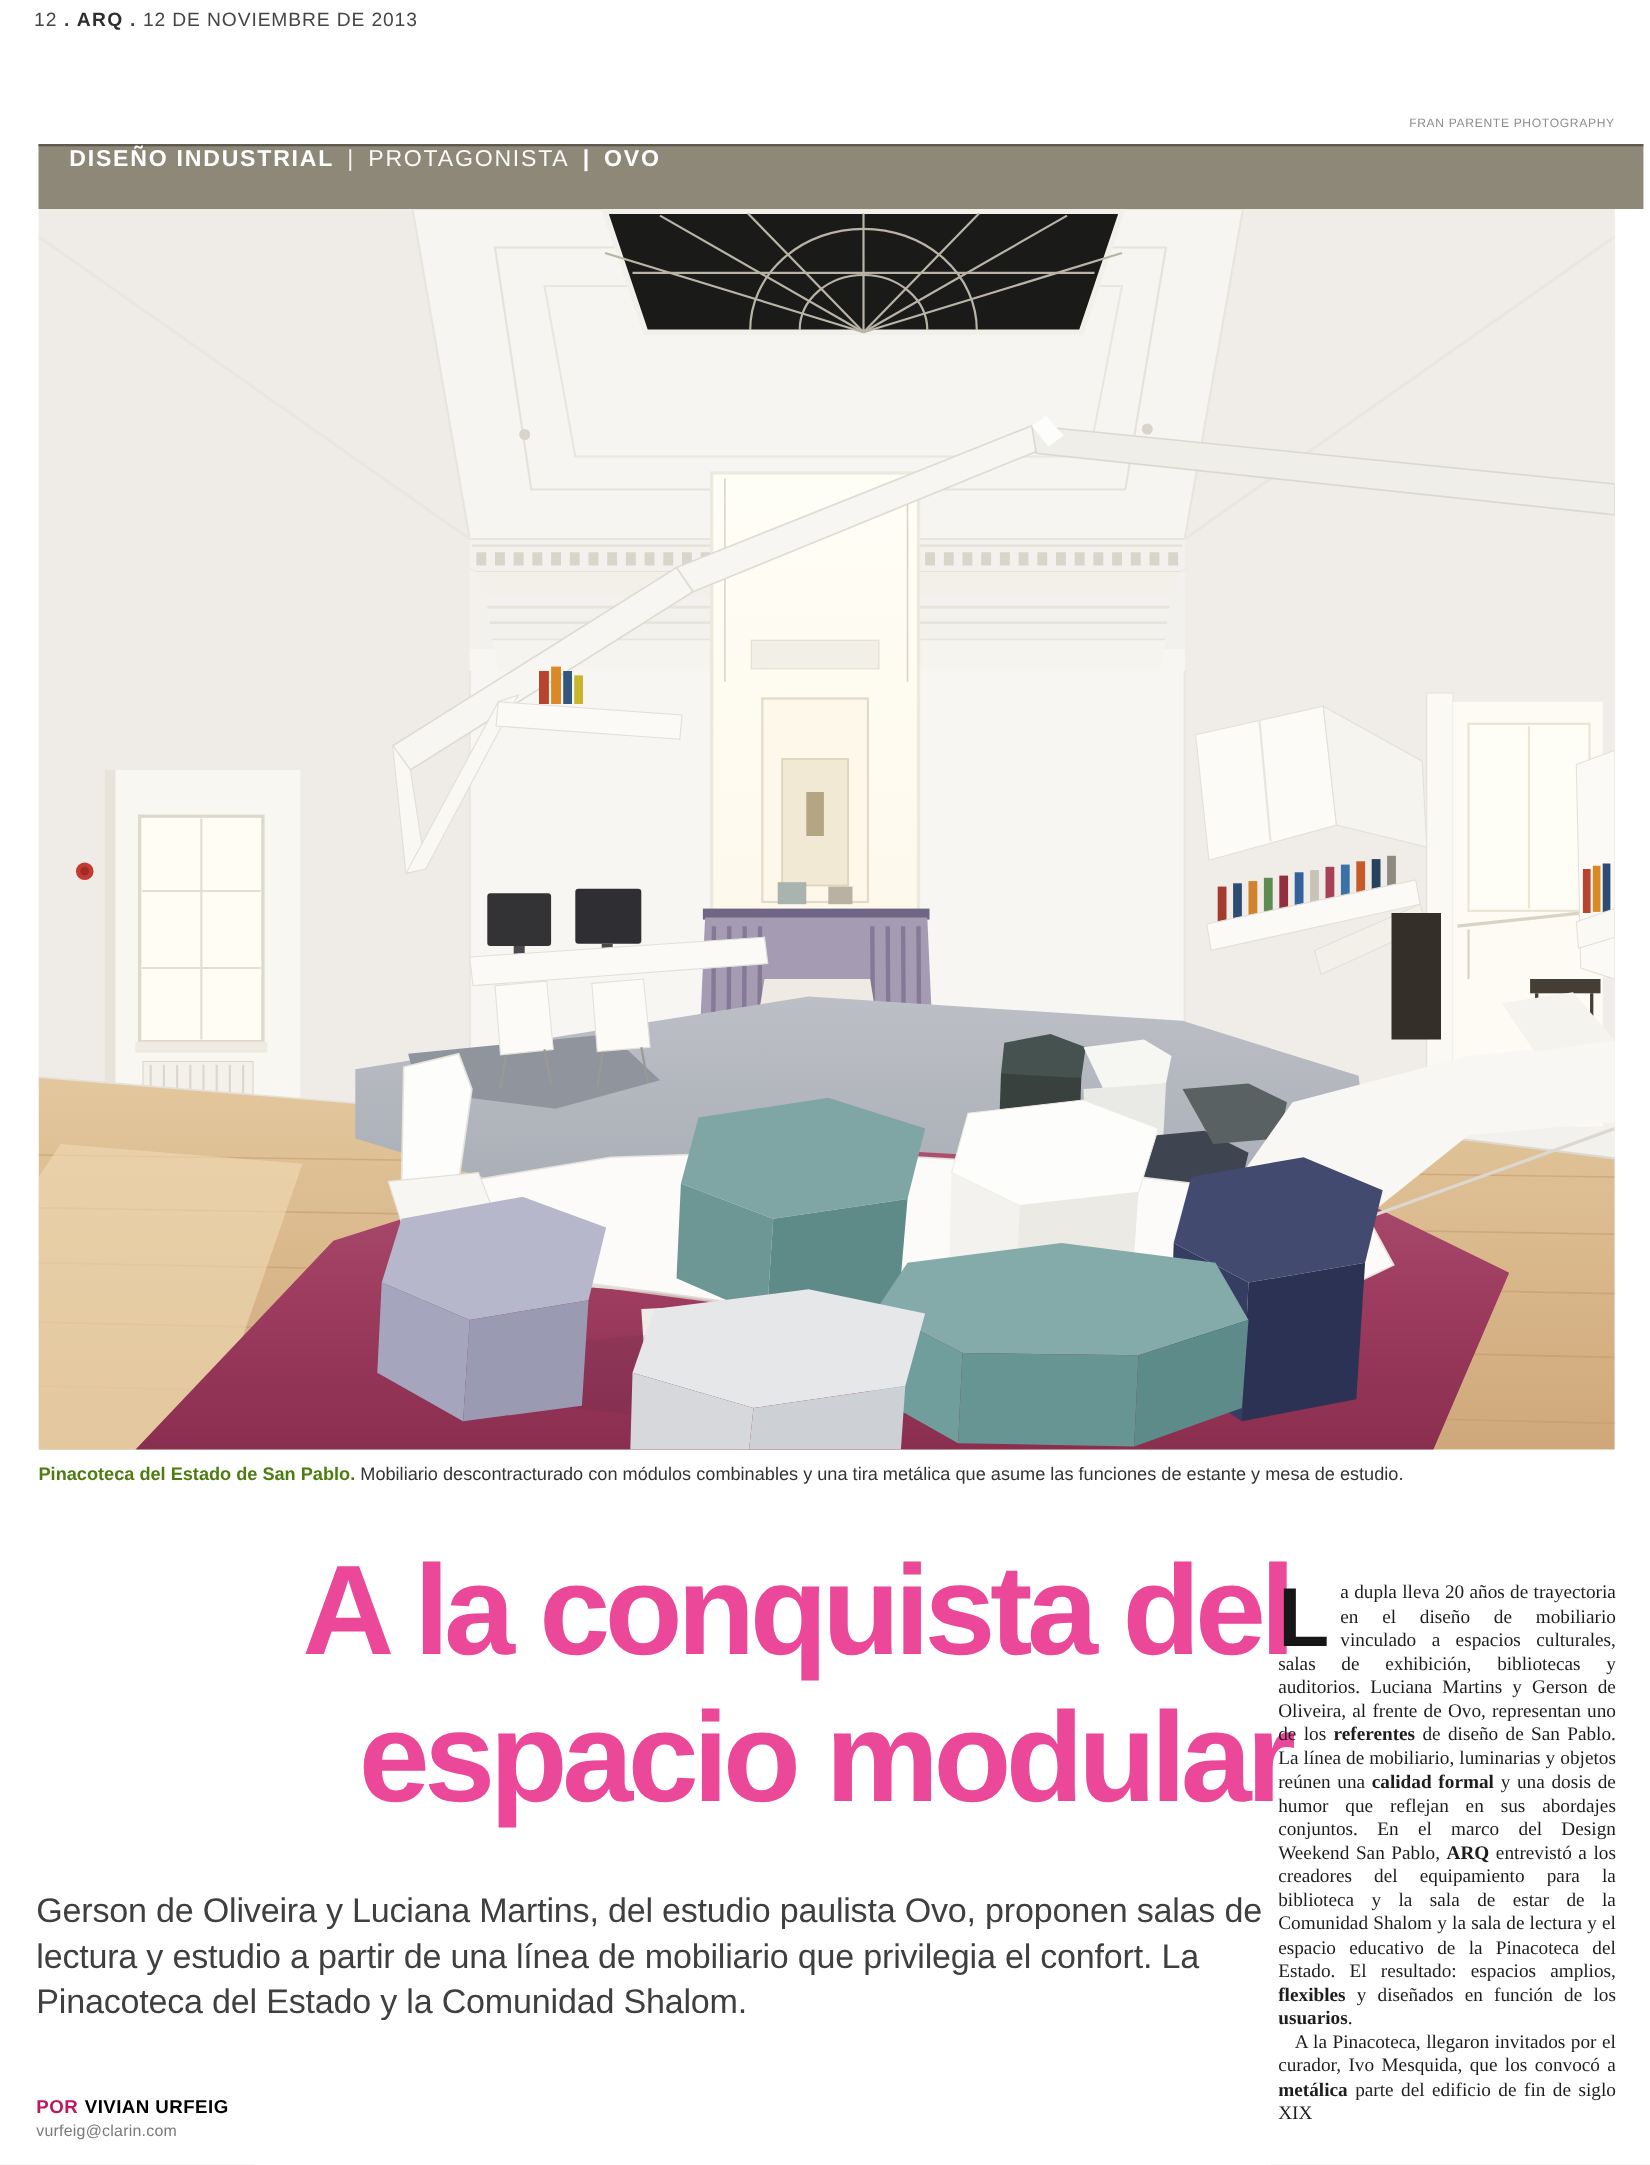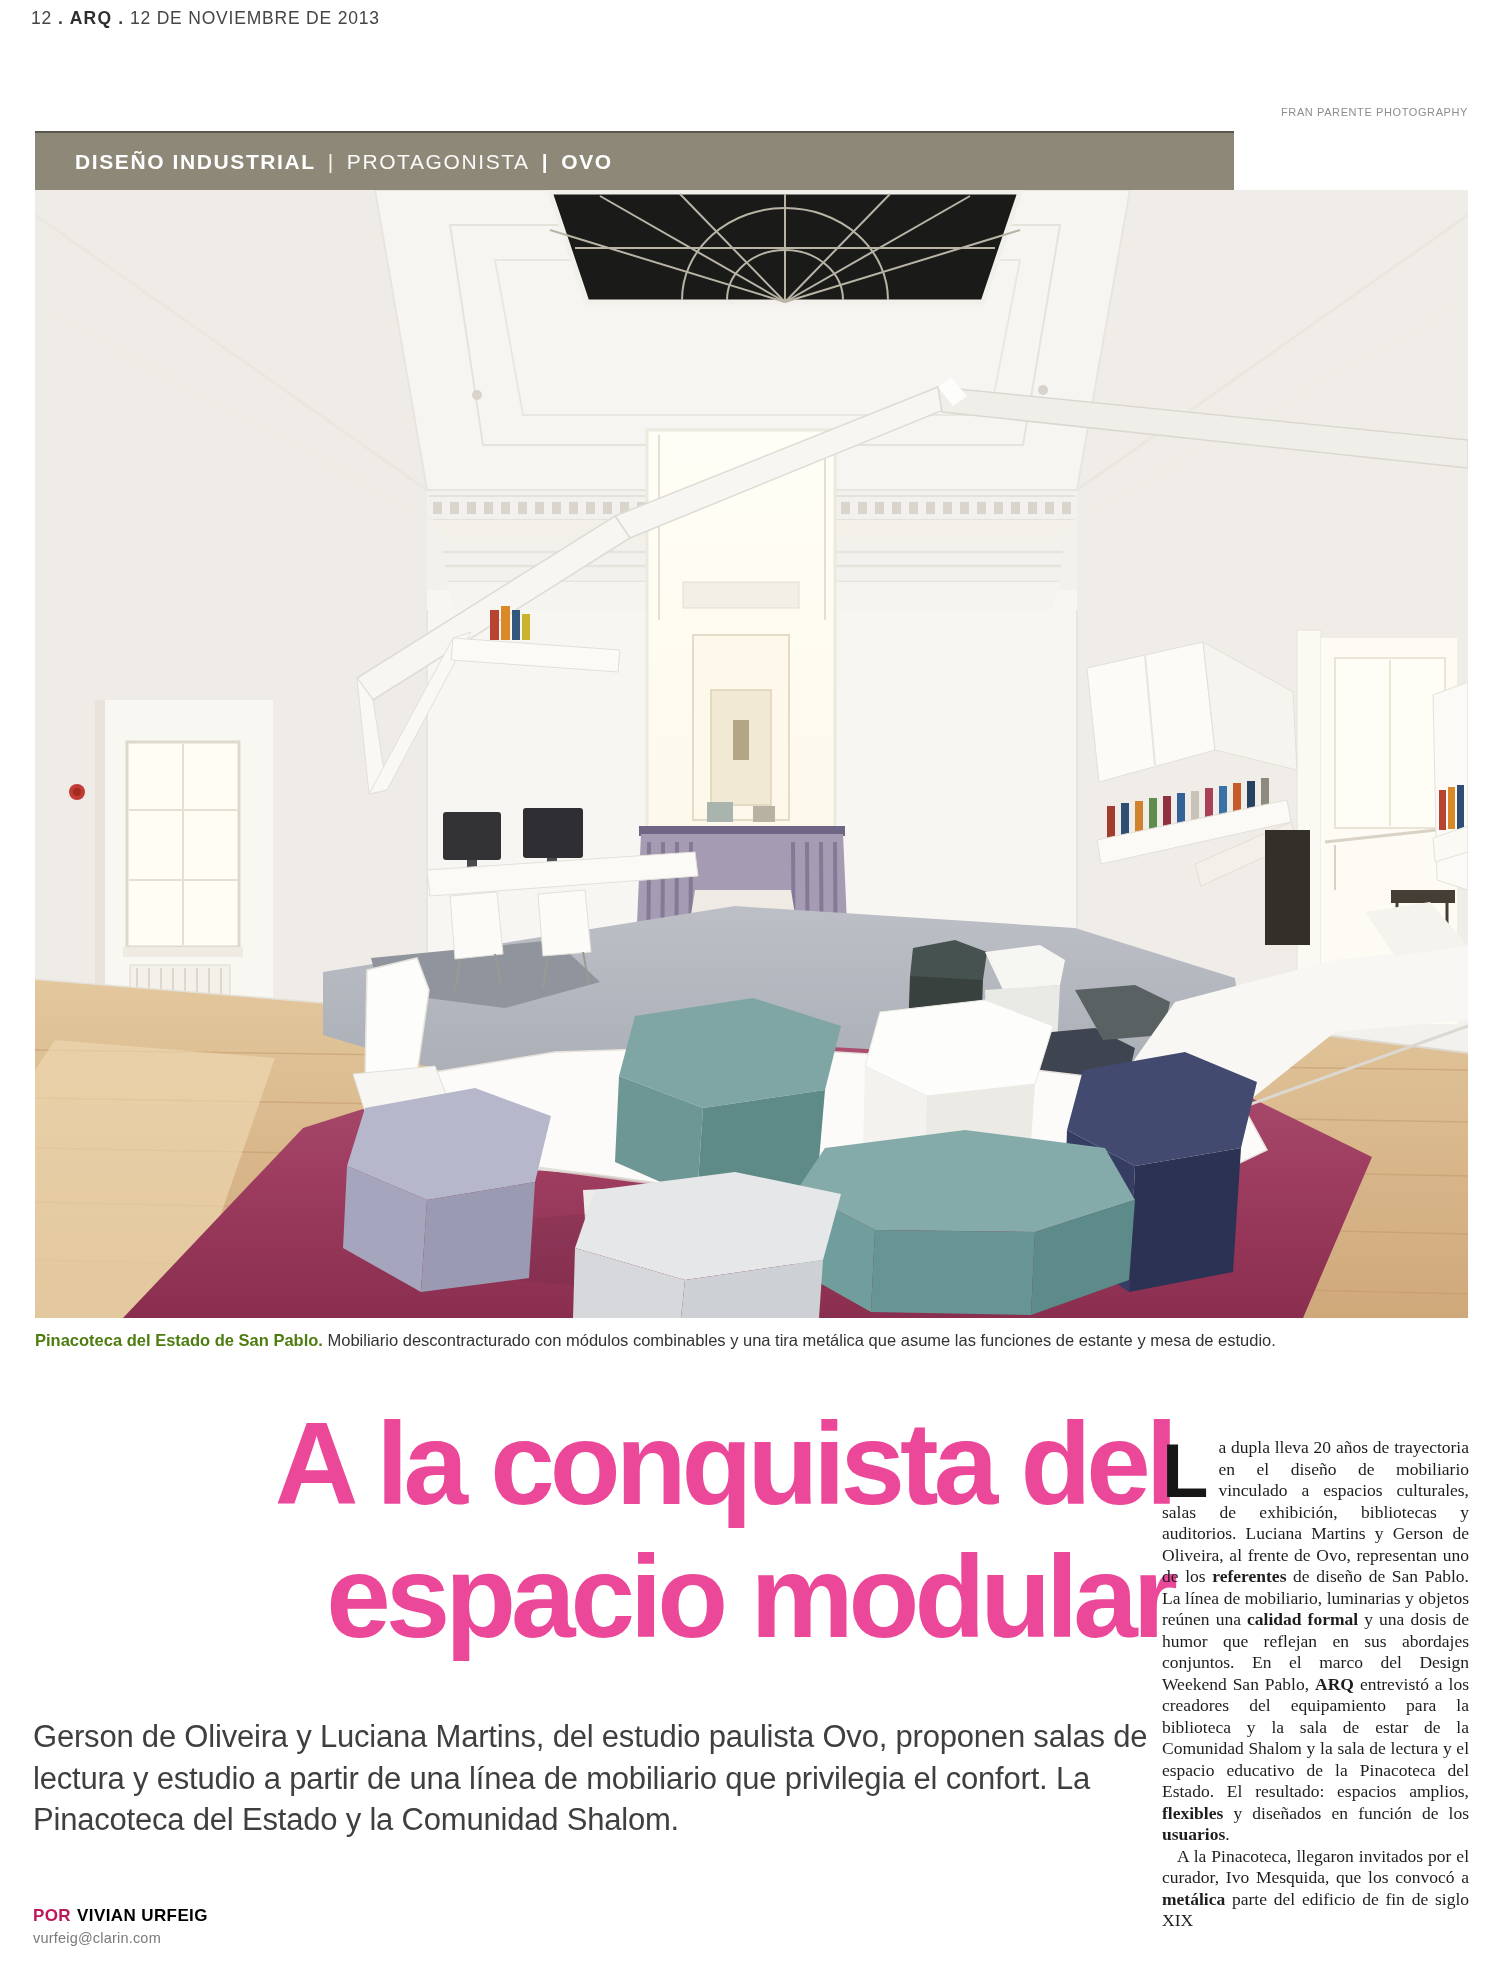--- a/index.html
+++ b/index.html
@@ -6,23 +6,23 @@
   .page{position:relative;width:1500px;height:1968px;background:#ffffff;overflow:hidden;
         font-family:"Liberation Sans",sans-serif;color:#1c1c1c;}
   
   .masthead{position:absolute;left:31px;top:8px;font-size:17.5px;letter-spacing:.8px;color:#3e3e3e;font-weight:bold;text-align:right;}
   .masthead .dot{margin:0 6px;font-weight:bold;}
   .masthead .brand{font-weight:bold;letter-spacing:1.2px;color:#2e2e2e;}
   .masthead .pgnum,.masthead .date{font-weight:normal;color:#454545;}
   
   .credit{position:absolute;right:32px;top:106px;font-size:11px;letter-spacing:.6px;color:#8d8d8d;}
   
-  .banner{position:absolute;left:35px;top:131px;width:1199px;height:59px;
+  .banner{position:absolute;left:35px;top:131px;width:1459px;height:59px;
           background:var(--c-banner_bg,#8d8878);border-top:2px solid #5b574c;
-          display:flex;align-items:center;box-sizing:border-box;padding-left:40px;
+          display:flex;align-items:flex-start;box-sizing:border-box;padding-left:28px;
           color:var(--c-banner_text,#ffffff);font-size:21px;letter-spacing:1.6px;}
   .banner .sec{font-weight:bold;}
   .banner .sep{margin:0 12px;font-weight:normal;opacity:.9;}
   .banner .sep2{margin:0 12px;font-weight:bold;}
   .banner .cat{font-weight:normal;opacity:.96;}
   .banner .tag{font-weight:bold;}
   
   .photo{position:absolute;left:35px;top:190px;width:1433px;height:1128px;overflow:hidden;background:#f3f1ed;}
   .photo svg{display:block;}
   

